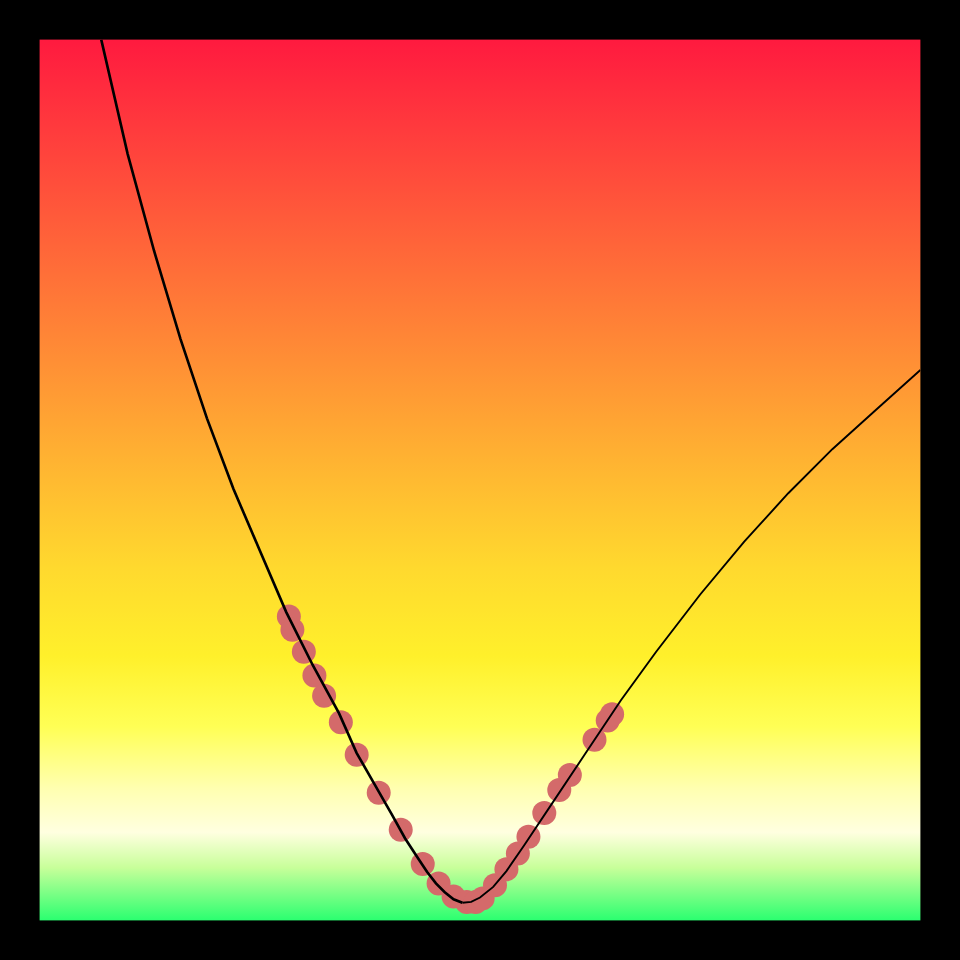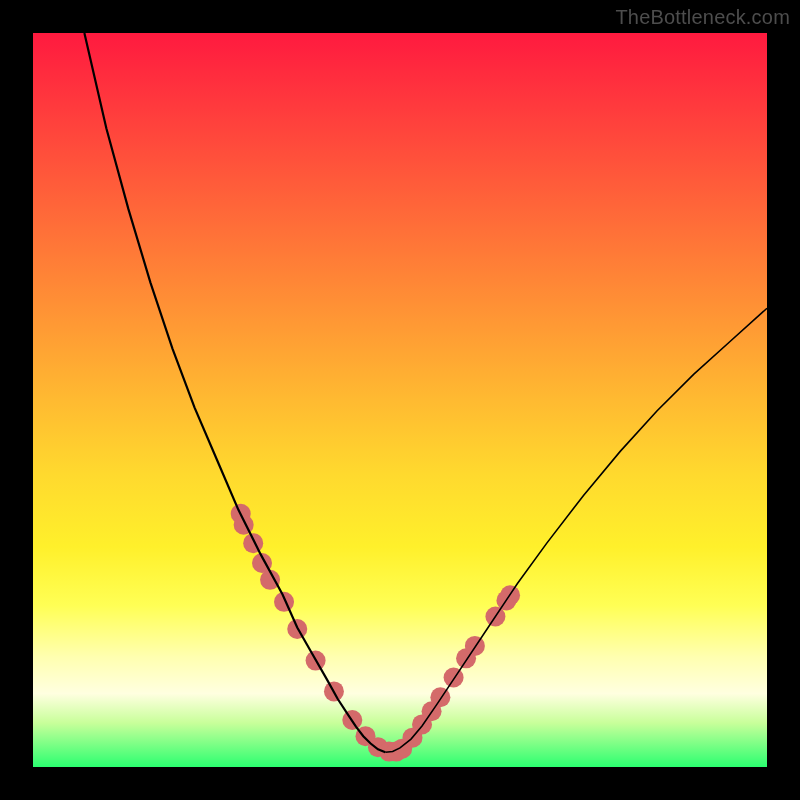--- a/index.html
+++ b/index.html
@@ -84,14 +84,13 @@
           <circle cx="433.06" cy="625.37" r="10" fill="#d46a6a"></circle>
           <circle cx="441.87" cy="612.89" r="10" fill="#d46a6a"></circle>
           <circle cx="462.42" cy="583.53" r="10" fill="#d46a6a"></circle>
           <circle cx="473.43" cy="567.38" r="10" fill="#d46a6a"></circle>
           <circle cx="477.10" cy="562.24" r="10" fill="#d46a6a"></circle>
         </g>
       <path id="left-curve" fill="none" d="M51.38 0.00 L73.40 95.42 L95.42 176.16 L117.44 249.56 L139.46 315.62 L161.48 374.34 L183.50 425.72 L205.52 477.10 L227.54 521.14 L249.56 561.51 L264.24 594.54 L278.92 620.23 L293.60 645.92 L304.61 665.74 L315.62 682.62 L322.96 693.63 L330.30 703.17 L337.64 710.51 L344.98 716.38 L352.32 719.32" stroke="#000000" stroke-width="2.2"></path>
       <path id="right-curve" fill="none" d="M352.32 719.32 L359.66 718.59 L367.00 714.92 L378.01 706.11 L389.02 692.90 L403.70 671.61 L425.72 638.58 L455.08 594.54 L484.44 550.50 L513.80 510.13 L550.50 462.42 L587.20 418.38 L623.90 378.01 L660.60 341.31 L697.30 308.28 L734.00 275.25" stroke="#000000" stroke-width="1.6"></path>
     </svg>
   </div>
-  <div class="watermark">TheBottleneck.com</div>
 </div>
 
 </body></html>

